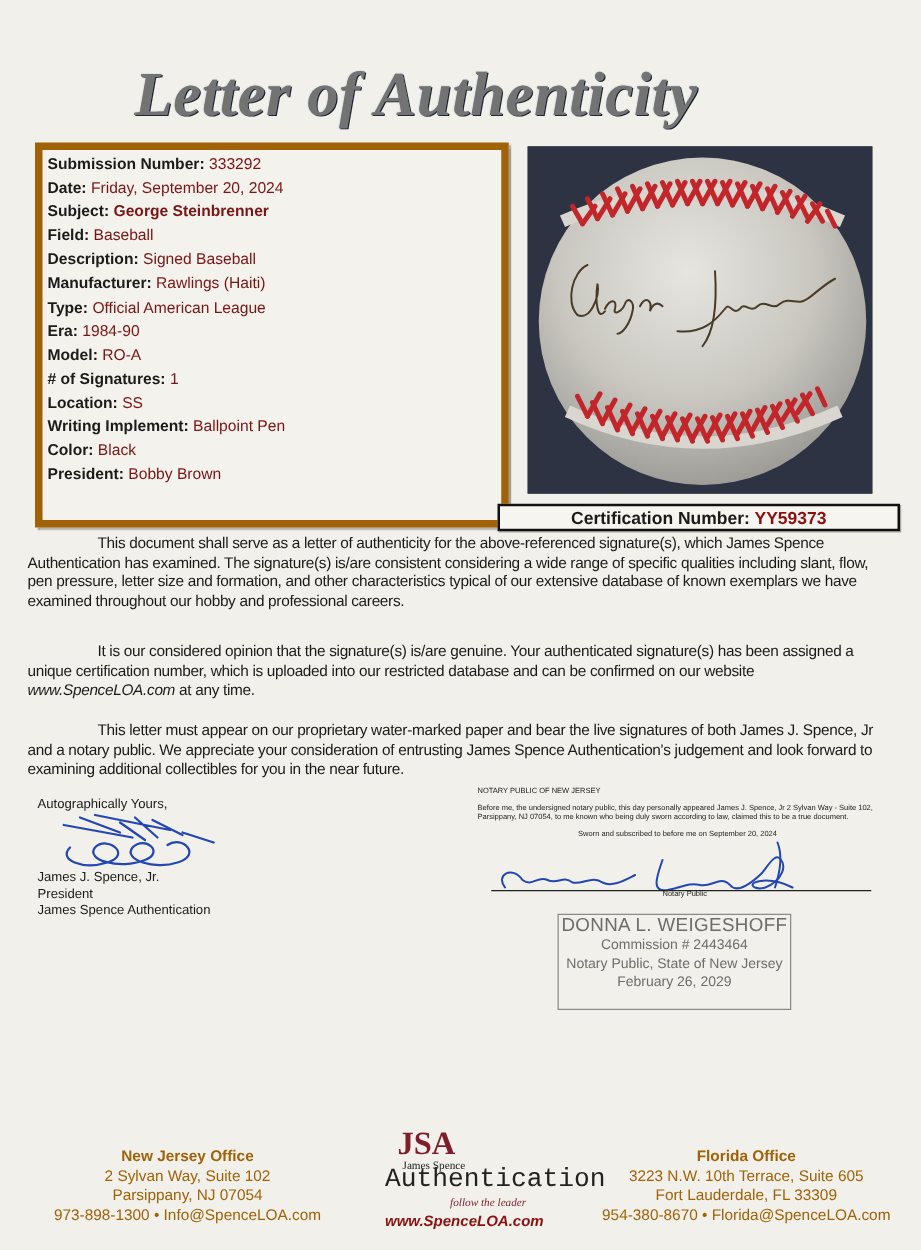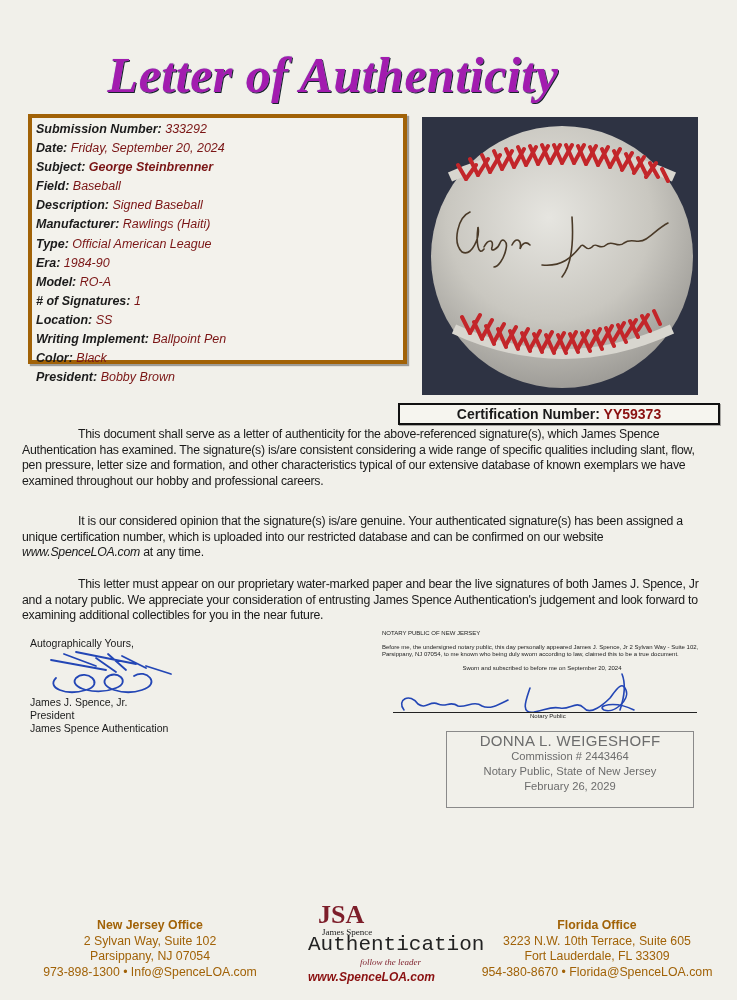--- a/index.html
+++ b/index.html
@@ -6,29 +6,28 @@
   body {
     width: 737px; height: 1000px; position: relative; overflow: hidden;
     background: #f1f0ea;
     font-family: "Liberation Sans", sans-serif;
     color: #1a1a1a;
   }
   .abs { position: absolute; }
   .title {
     left: 0; width: 666px; top: 46px; text-align: center;
     font-family: "Liberation Serif", serif; font-style: italic; font-weight: bold;
-    font-size: 50px; color: #a21caf; letter-spacing: 0.5px;
+    font-size: 50px; color: #737373; letter-spacing: 0.5px;
     text-shadow: 0 0 1px #8aa0b8, 1px 1px 0 #0e1620;
   }
   .info-box {
-    left: 28px; top: 114px; width: 379px; height: 250px;
-    border: 4px solid #a16207; background: #f3f2ec; box-sizing: border-box;
+    left: 28px; top: 114px; width: 379px; height: 308px;
+    border: 6px solid #a16207; background: #f3f2ec; box-sizing: border-box;
     box-shadow: 2px 2px 1px rgba(0,0,0,0.35);
     padding: 2px 0 0 4px;
-    font-style: italic;
   }
   .info-row { font-size: 12.5px; line-height: 19.1px; white-space: nowrap; }
   .info-row .lbl { font-weight: bold; color: #1b1b1b; }
   .info-row .val { color: #7a1515; }
   .info-row .val.bold { font-weight: bold; }
   .photo {
     left: 422px; top: 117px; width: 276px; height: 278px;
     background: #2f3444; overflow: hidden;
   }
   .cert-box {
@@ -40,21 +39,21 @@
   .cert-box .val { color: #8a1010; }
   .para {
     left: 22px; width: 690px; font-family: "Liberation Sans Narrow", "Liberation Sans", sans-serif;
     font-size: 12.3px; line-height: 15.5px; color: #1a1a1a; letter-spacing: -0.25px;
   }
   .para .indent { display: inline-block; width: 56px; }
   .para i { font-style: italic; }
   .sig-left { left: 30px; top: 637px; font-size: 10.5px; line-height: 13px; }
   .notary { left: 382px; top: 630px; width: 320px; font-size: 6px; line-height: 7.5px; color: #222; }
   .stamp {
-    left: 446px; top: 731px; width: 248px; height: 77px; box-sizing: border-box;
+    left: 446px; top: 731px; width: 187px; height: 77px; box-sizing: border-box;
     border: 1px solid #8a8a8a; text-align: center; color: #6c6c6c;
     font-size: 11.2px; line-height: 15px; padding-top: 1px;
   }
   .stamp .name { font-size: 15px; letter-spacing: 0.3px; line-height: 16px; }
   .office { font-size: 12.3px; line-height: 15.5px; text-align: center; color: #a16207; }
   .office .hd { font-weight: bold; }
   .logo { left: 298px; top: 902px; width: 150px; height: 86px; text-align: center; }
 </style>
 </head>
 <body>

